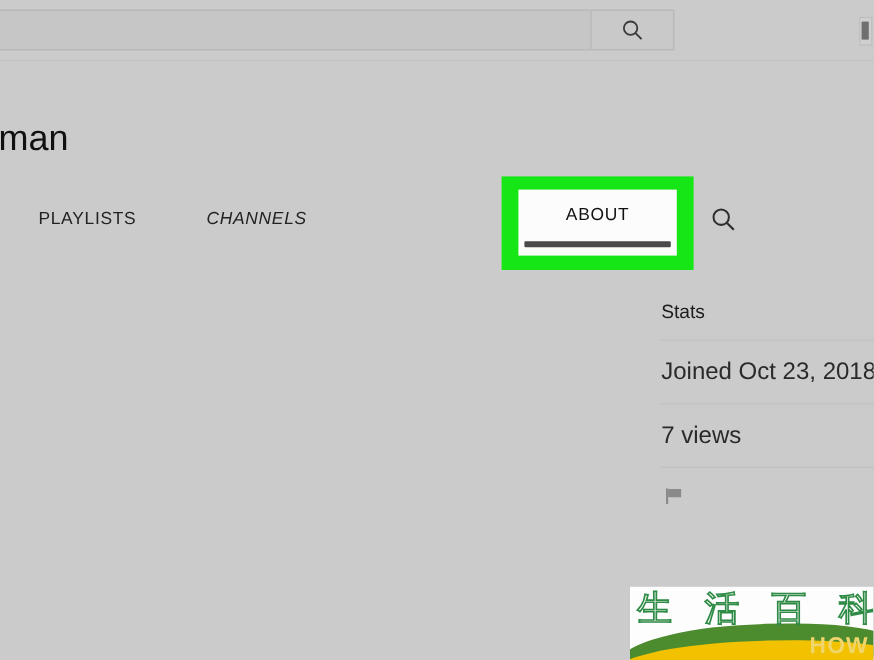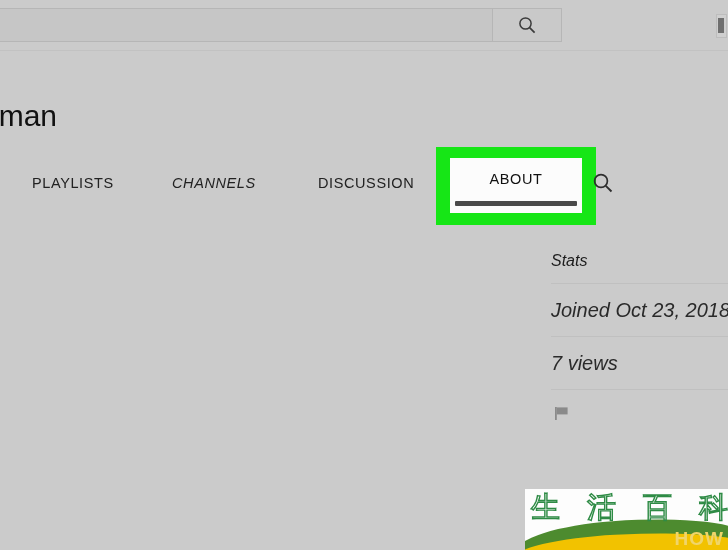--- a/index.html
+++ b/index.html
@@ -120,21 +120,20 @@
 
   
   #about-highlight {
     position: absolute;
     left: 418px;
     top: 147px;
     width: 160px;
     height: 78px;
     background: #16e616;
     box-sizing: border-box;
-    margin-left: 18px;
   }
   #about-tab-surface {
     position: absolute;
     left: 14px;
     top: 11px;
     width: 132px;
     height: 55px;
     background: #fcfcfc;
     box-sizing: border-box;
   }
@@ -167,21 +166,20 @@
     height: 26px;
     cursor: pointer;
   }
 
   
   #stats-panel {
     position: absolute;
     left: 551px;
     top: 240px;
     width: 177px;
-    font-style: italic;
   }
   #stats-heading {
     font-size: 16px;
     color: #1c1c1c;
     padding: 12px 0 13px 0;
   }
   .stats-divider {
     height: 1px;
     background: #c0c0c0;
     width: 177px;
@@ -285,21 +283,20 @@
   <div id="masthead-right-icon">
       <span></span>
     </div>
 </div>
 
 <div id="channel-name">oman</div>
 
 <div id="tab-bar">
   <div class="tab-item" id="tab-playlists">PLAYLISTS</div>
   <div class="tab-item" id="tab-channels">CHANNELS</div>
-  <div class="tab-item" id="tab-discussion">DISCUSSION</div>
 </div>
 
 <div id="about-highlight">
   <div id="about-tab-surface">
     <div id="tab-about-label">ABOUT</div>
     <div id="about-tab-underline"></div>
   </div>
 </div>
 
 <div id="tabbar-search-icon">

